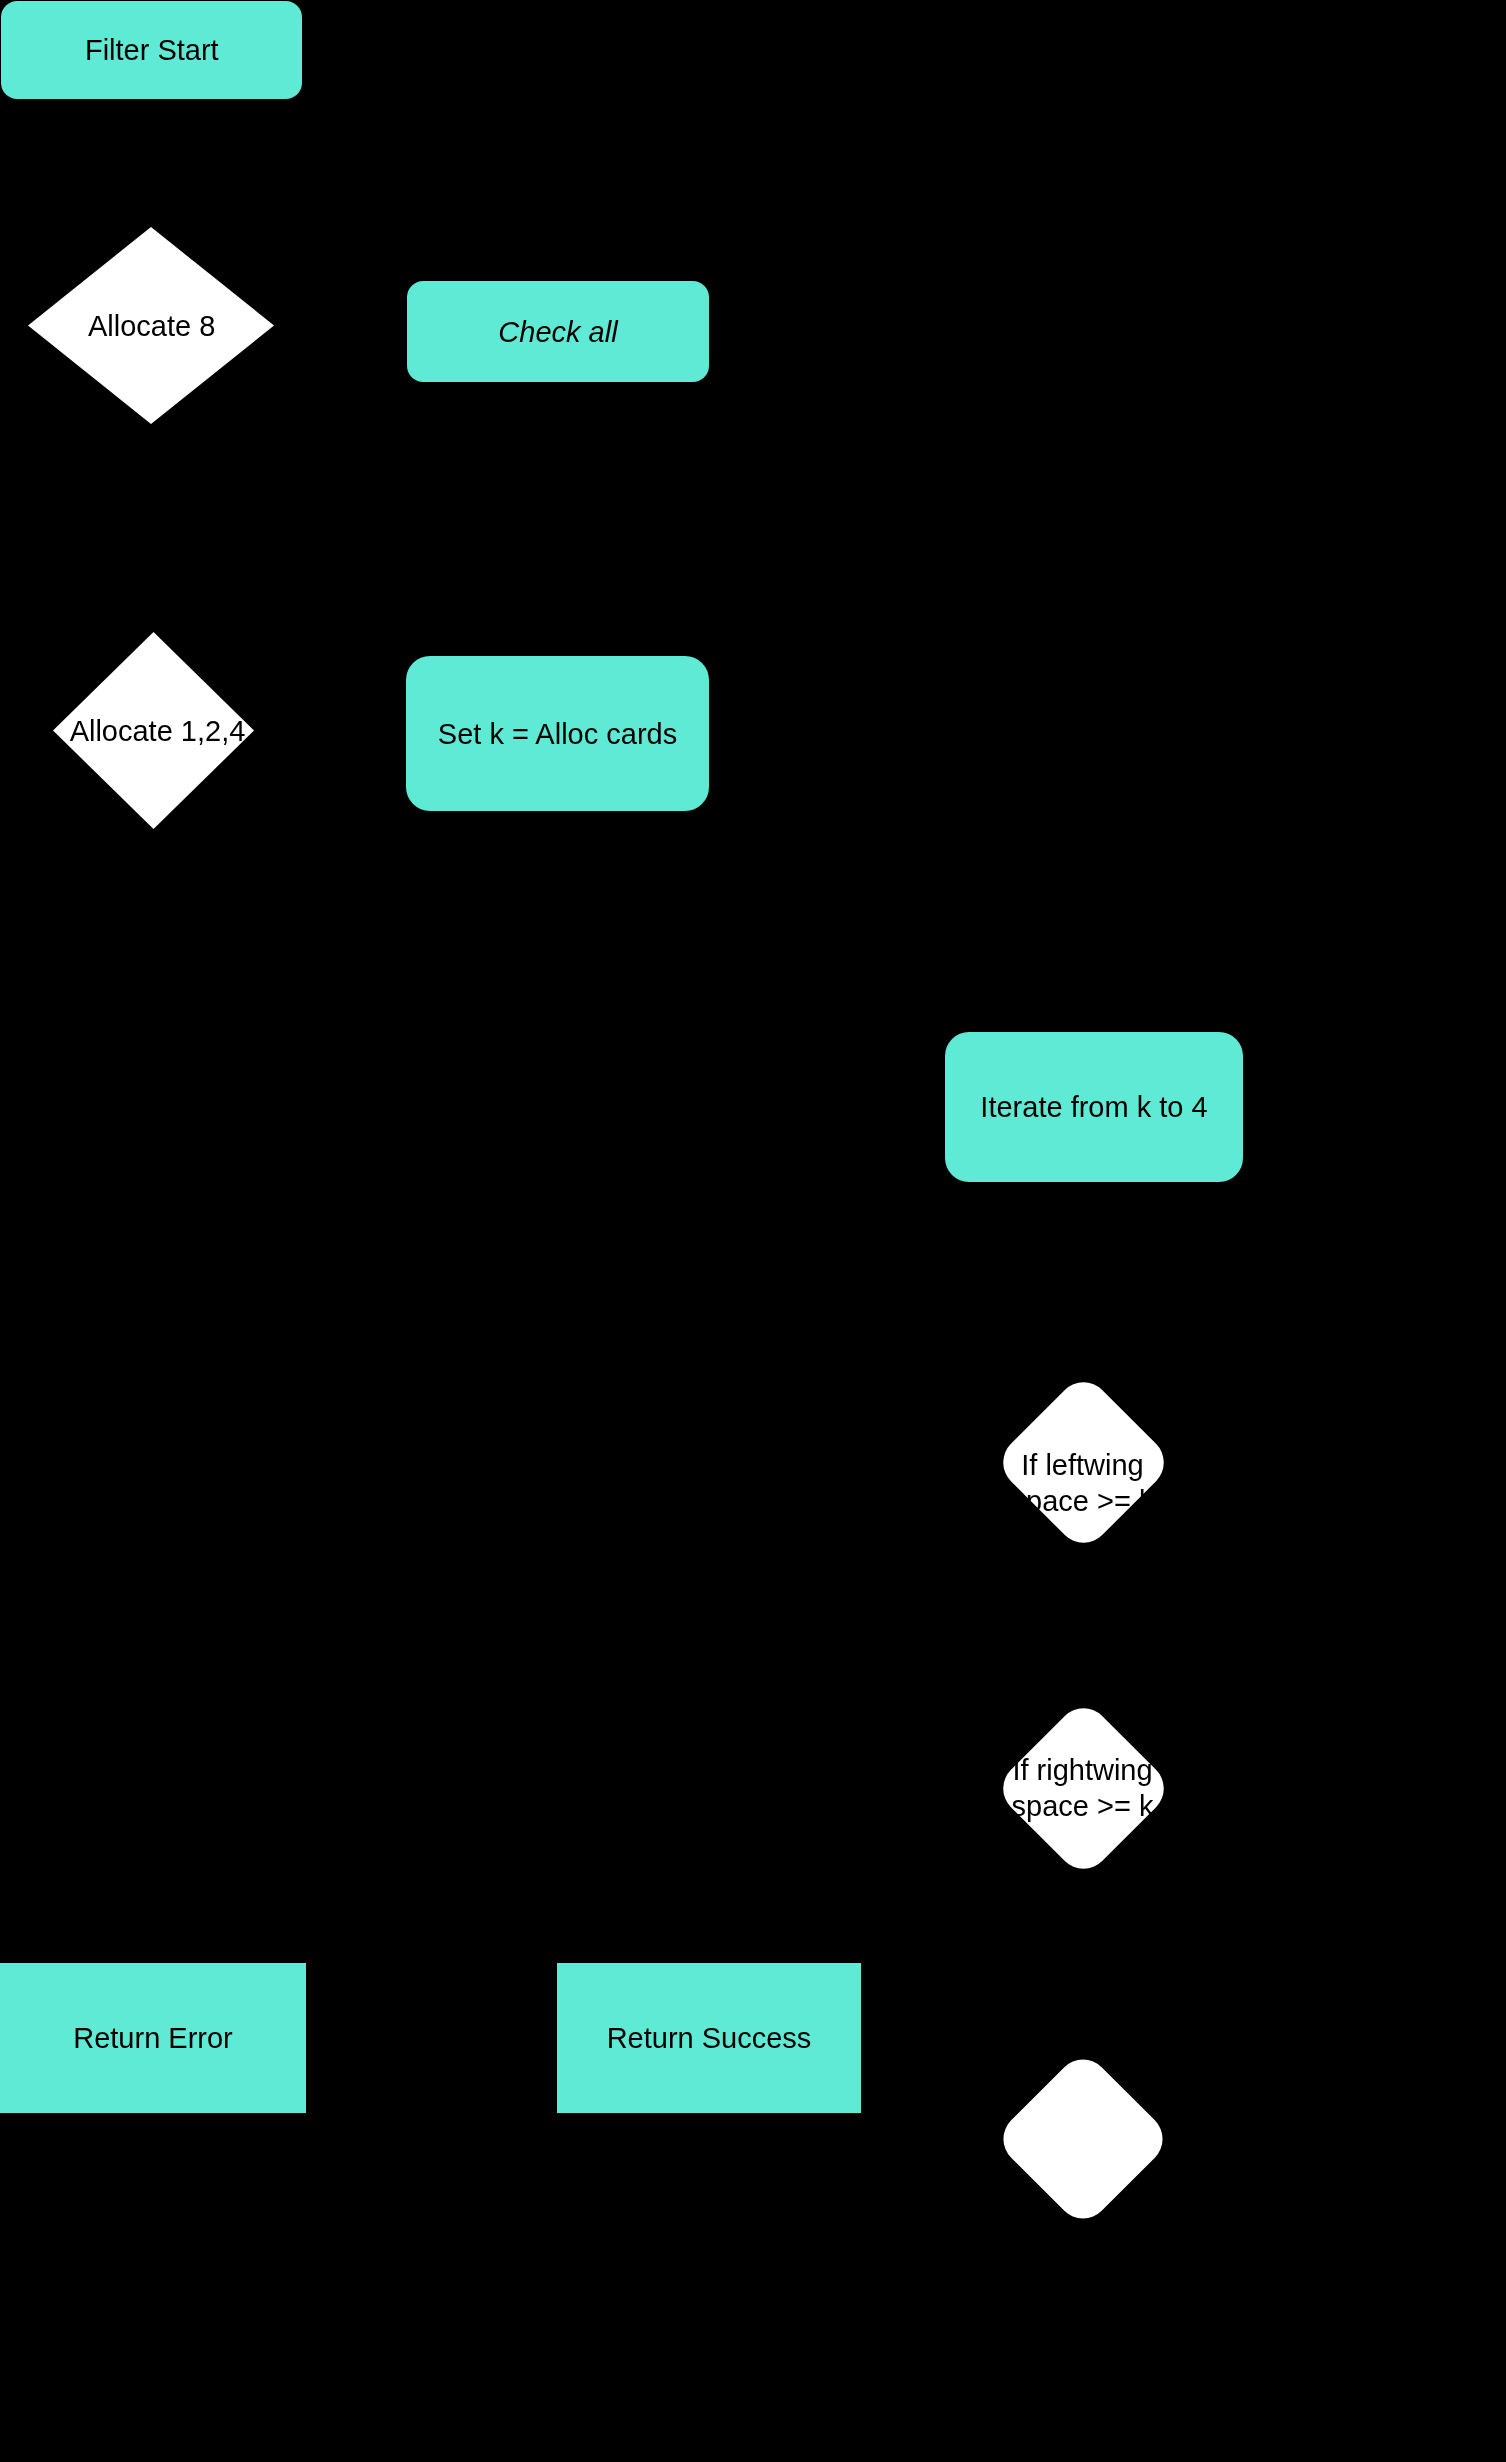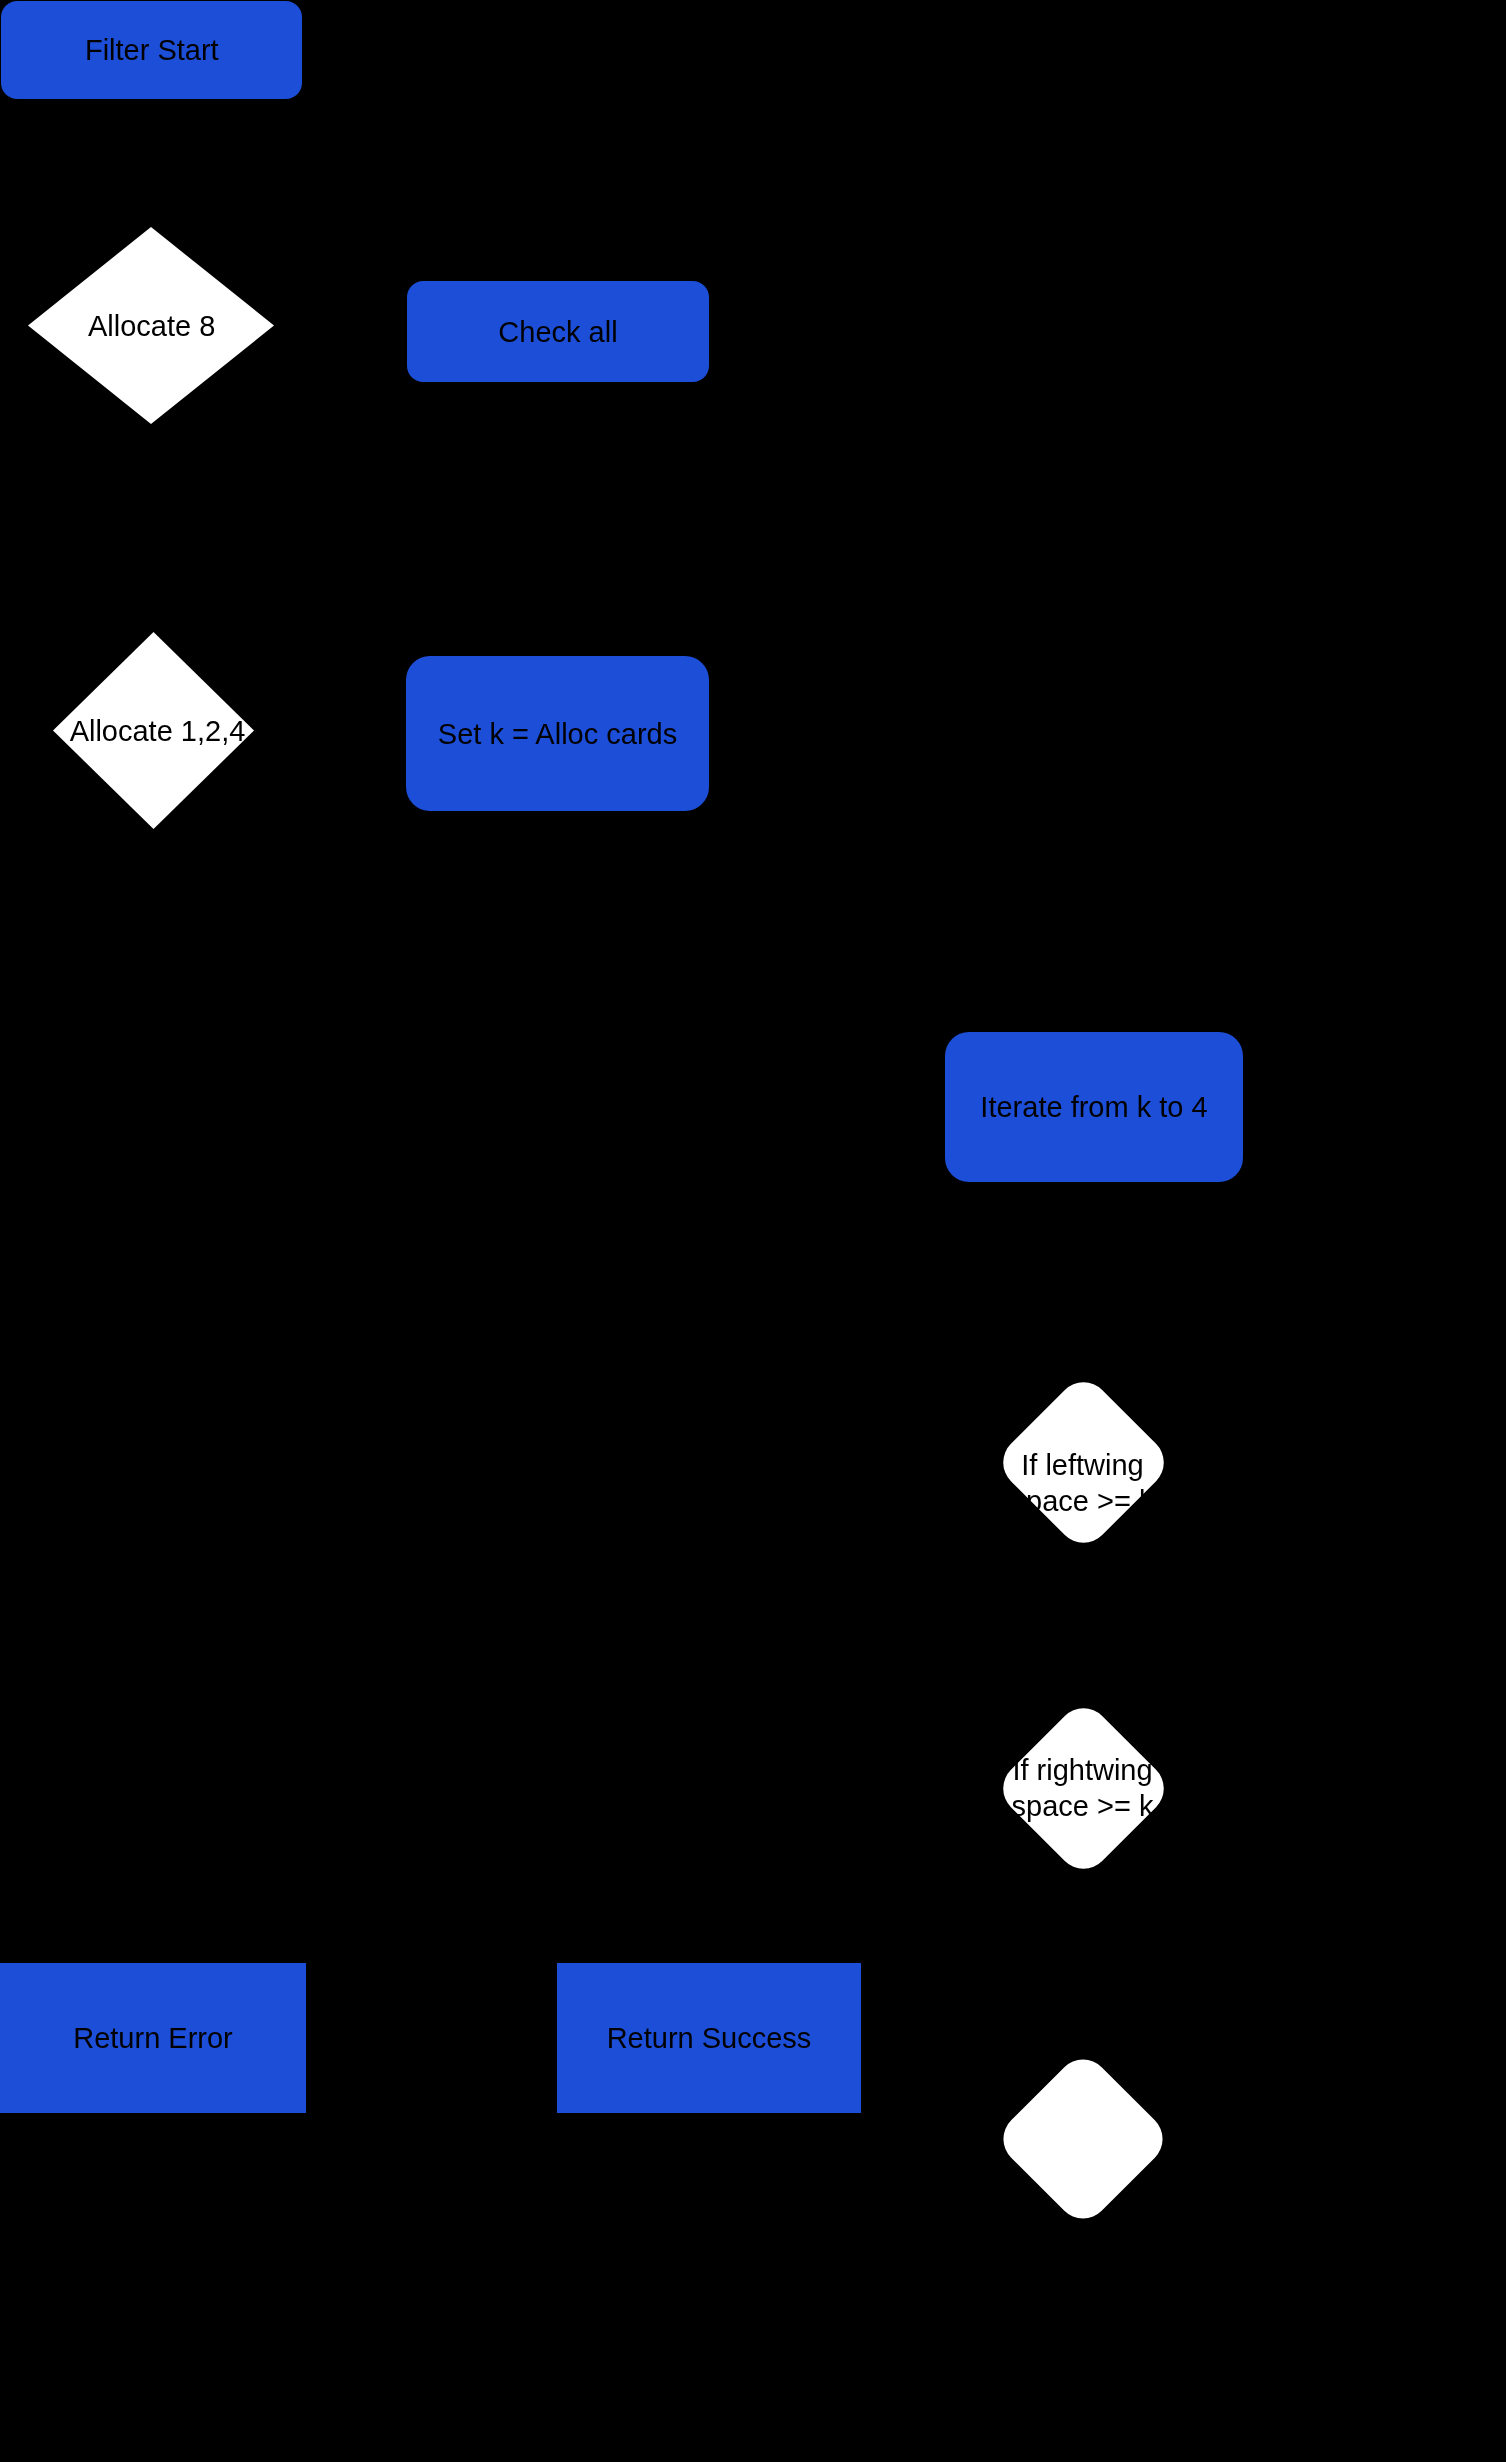--- a/index.html
+++ b/index.html
@@ -10,21 +10,21 @@
   #canvas {
     position: relative;
     width: 1507px;
     height: 2462px;
     background: #000000;
     overflow: hidden;
     font-family: "Liberation Sans", sans-serif;
   }
   .node {
     position: absolute;
-    background: #1d4ed8;
+    background: #5eead4;
     color: #000000;
     display: flex;
     align-items: center;
     justify-content: center;
     font-size: 29px;
     line-height: 36px;
     white-space: nowrap;
     text-align: center;
     box-sizing: border-box;
   }
@@ -56,21 +56,21 @@
     display: flex;
     flex-direction: column;
     align-items: center;
     justify-content: center;
   }
 
   
   #n-filter-start   { left: 1.3px;    top: 1.3px;    width: 301px; height: 98px; }
   #n-allocate-8     { left: 28px;   top: 227px;  width: 246px; height: 197px; }
   #l-allocate-8     { left: 13.2px;   top: 294px;  width: 277px; height: 63px; }
-  #n-check-all      { left: 407px;  top: 281px;  width: 302px; height: 101px; }
+  #n-check-all      { left: 407px;  top: 281px;  width: 302px; height: 101px; font-style: italic; }
   #n-allocate-124   { left: 53px;   top: 632px; width: 201px; height: 197px; }
   #l-allocate-124   { left: 19px;   top: 699px; width: 277px; height: 63px; }
   #n-set-k          { left: 406px;  top: 656px; width: 303px; height: 155px; }
   #n-iterate        { left: 935px; top: 1032px; width: 298px; height: 150px; margin-left: 10px; }
   #n-if-leftwing    { left: 1019px; top: 1398px; width: 129px; height: 129px; }
   #l-if-leftwing    { left: 944px; top: 1432px; width: 277px; height: 101px; }
   #n-if-rightwing   { left: 1019px; top: 1724px; width: 129px; height: 129px; }
   #l-if-rightwing   { left: 944px; top: 1737px; width: 277px; height: 101px; }
   #n-return-error   { left: 0px;    top: 1963px; width: 306px; height: 150px; }
   #n-return-success { left: 557px;  top: 1963px; width: 304px; height: 150px; }

